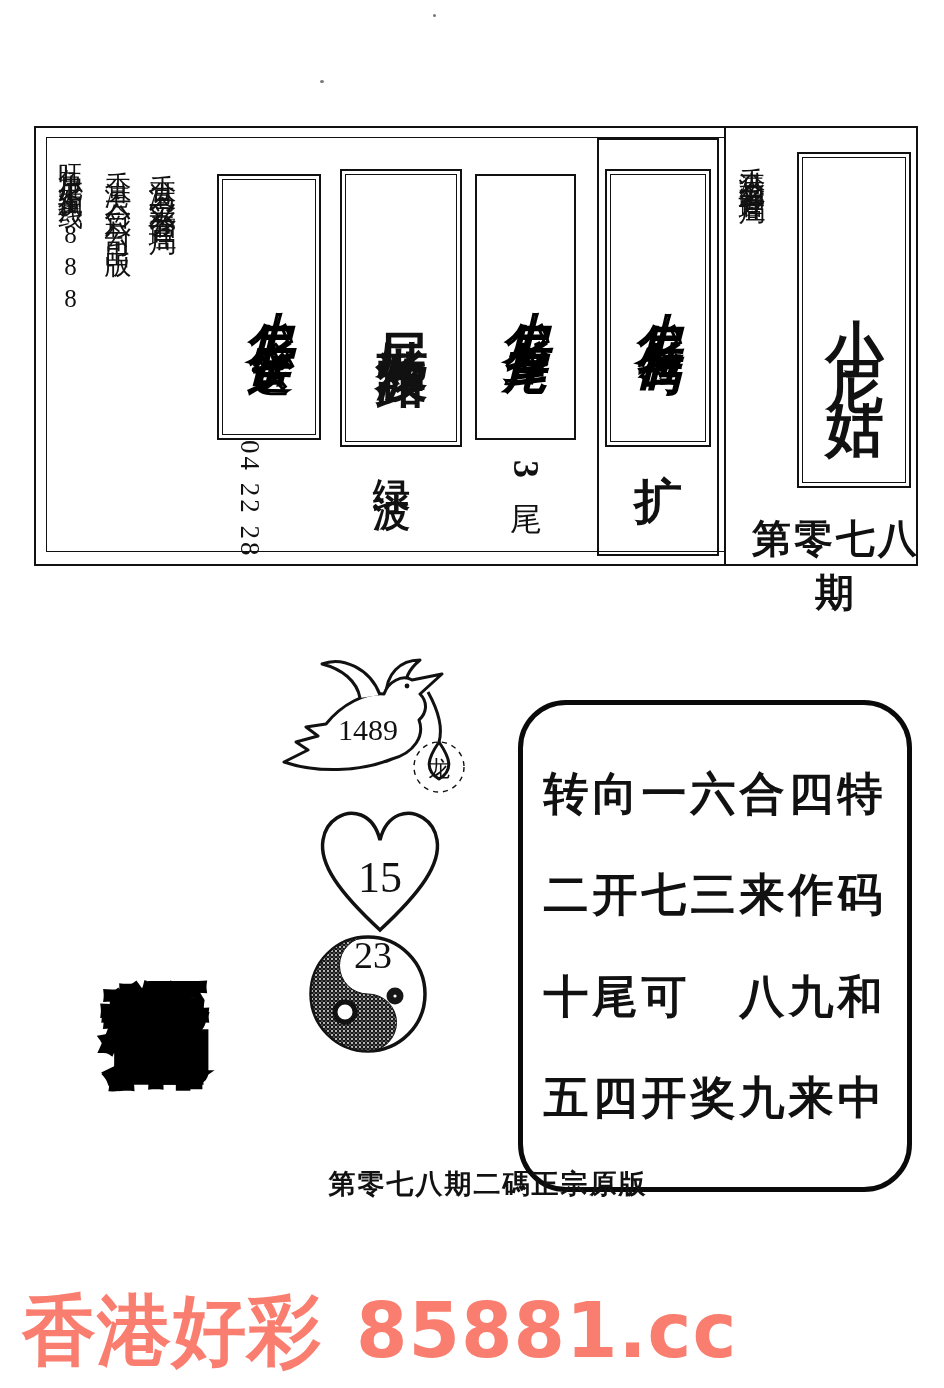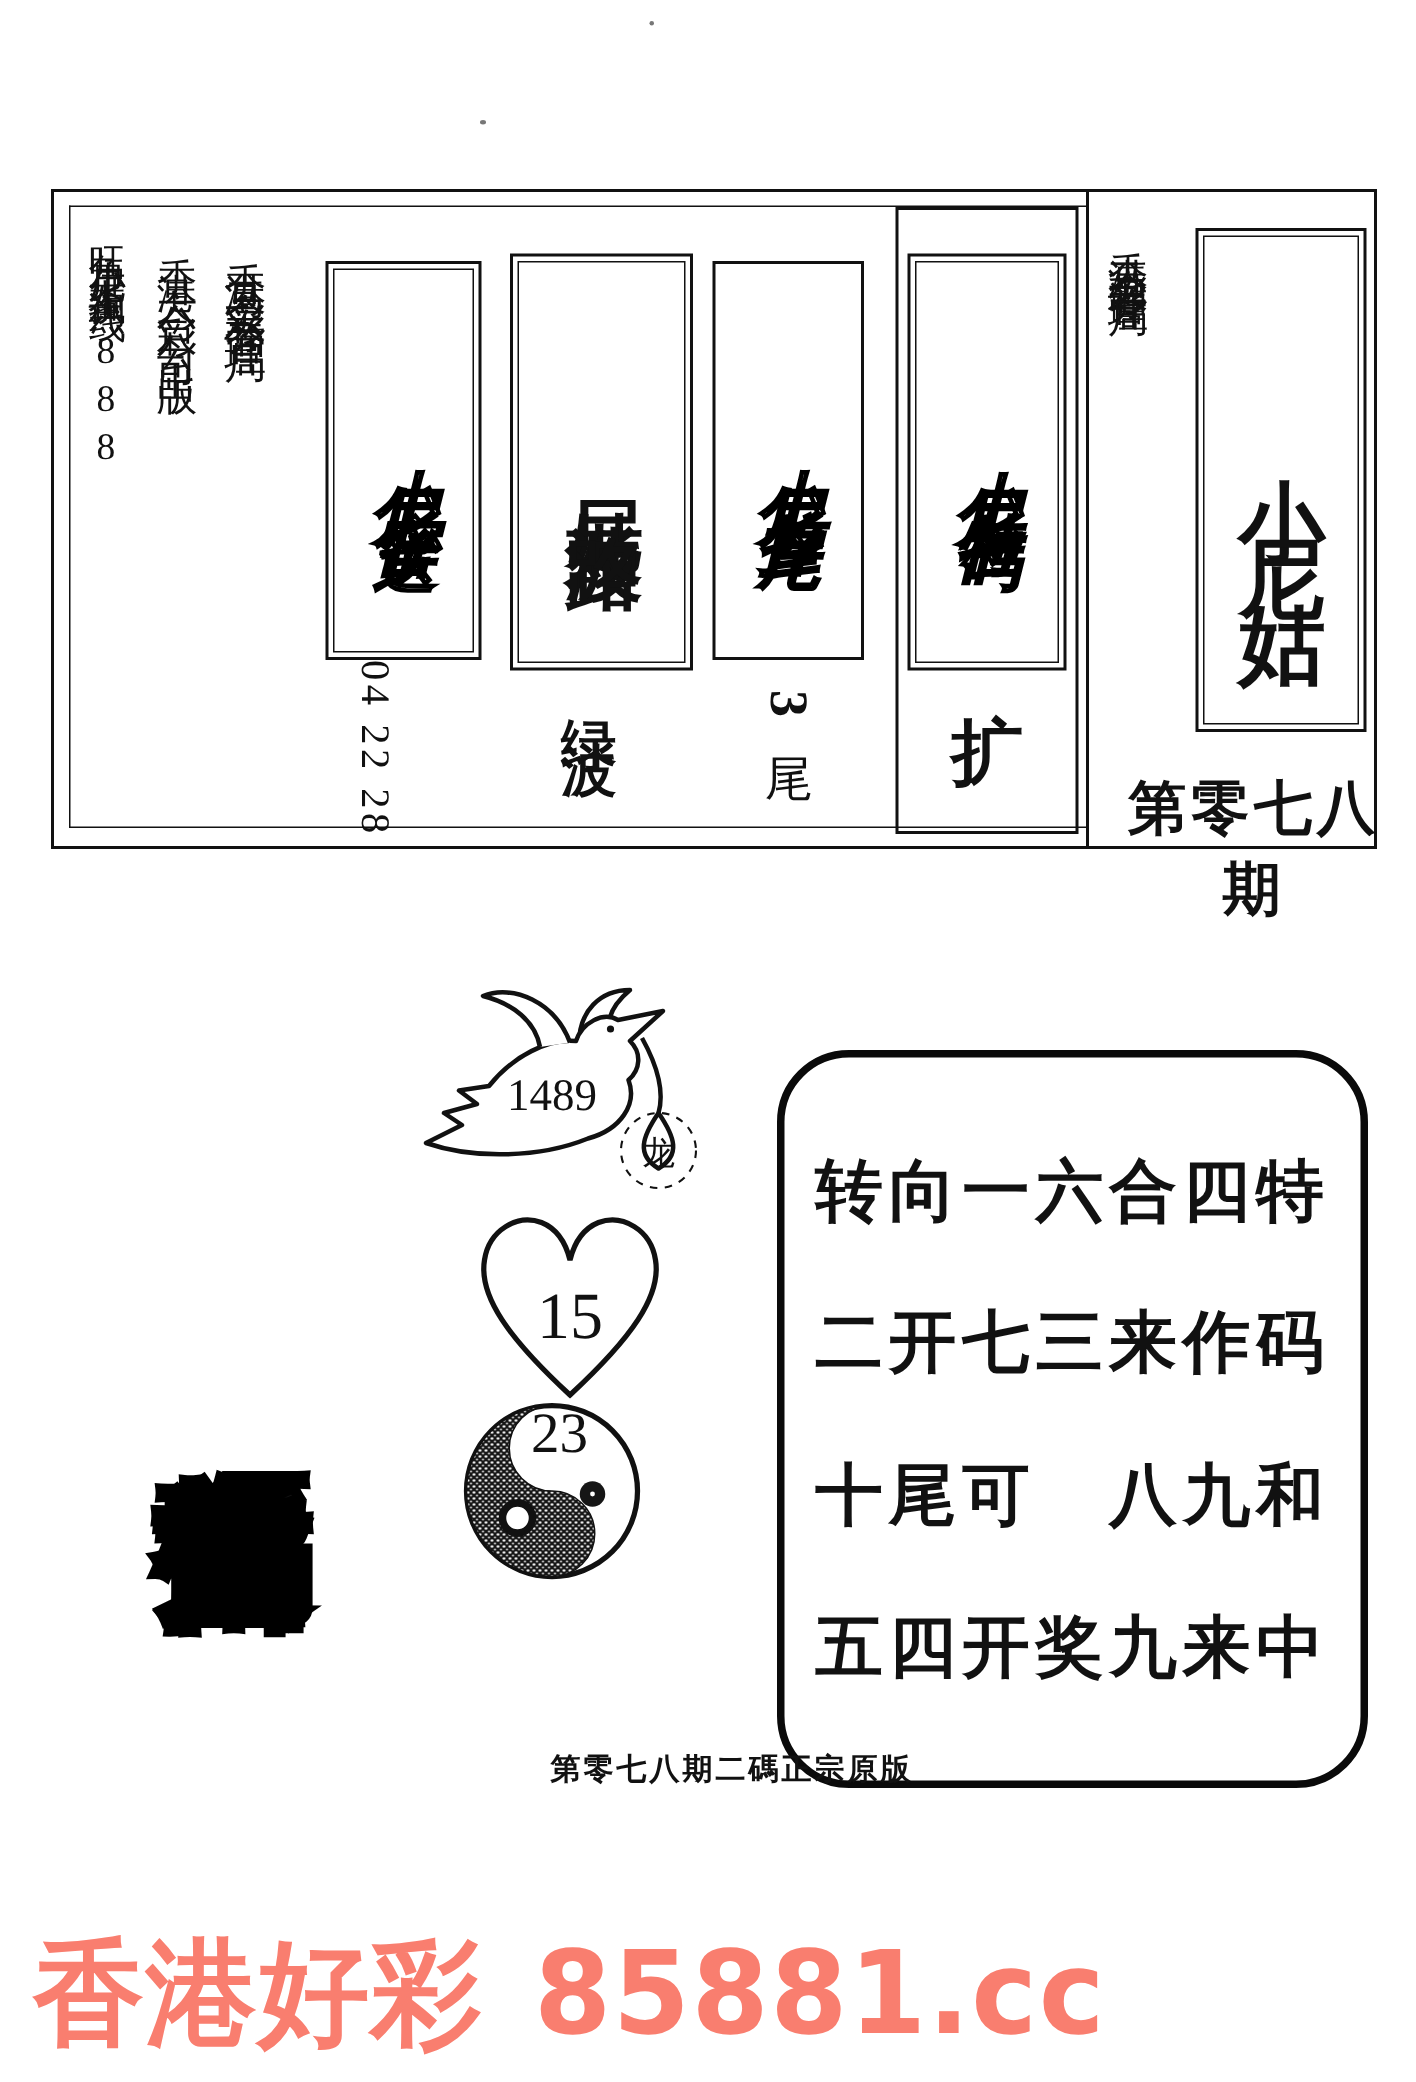--- a/index.html
+++ b/index.html
@@ -51,21 +51,21 @@
 
   
   .brand{left:55px;top:624px;width:155px;height:545px;text-align:center;
          font-family:"DejaVu Sans",sans-serif;font-weight:900;font-size:106px;line-height:1.0;
          -webkit-text-stroke:4px #000;letter-spacing:0px;}
   .sym{overflow:visible;}
   .verse-box{left:518px;top:656px;width:394px;height:492px;border:5px solid #0a0a0a;border-radius:48px;
              display:flex;flex-direction:column;justify-content:space-evenly;align-items:center;
              box-sizing:border-box;padding:18px 8px;margin-top:44px;}
   .verse-line{font-size:45px;font-weight:600;letter-spacing:4px;white-space:pre;}
-  .caption{left:298px;top:1166px;width:380px;text-align:center;font-size:20px;font-weight:700;letter-spacing:2px;}
+  .caption{left:298px;top:1166px;width:380px;text-align:center;font-size:27px;font-weight:700;letter-spacing:2px;}
 
   
   .footer{left:22px;top:1288px;width:900px;font-family:"DejaVu Sans",sans-serif;
           font-weight:900;font-size:74px;line-height:1.1;letter-spacing:1px;transform:scaleY(1.04);transform-origin:top left;}
   .footer .gap{display:inline-block;width:34px;}
 
   
   .noise{width:3px;height:3px;border-radius:50%;background:#777;}
   .n1{left:433px;top:14px;}.n2{left:320px;top:80px;width:4px;height:3px;}
   .n3{left:553px;top:243px;width:2px;height:2px;}.n4{left:228px;top:291px;width:2px;height:2px;}

